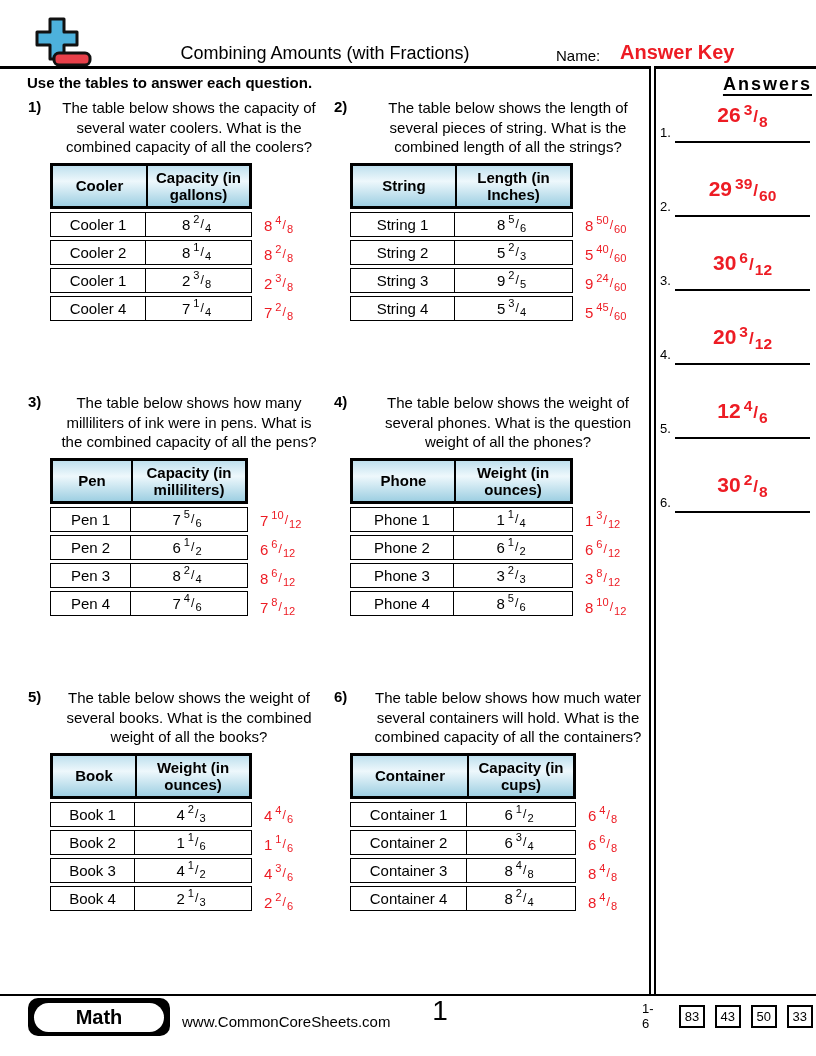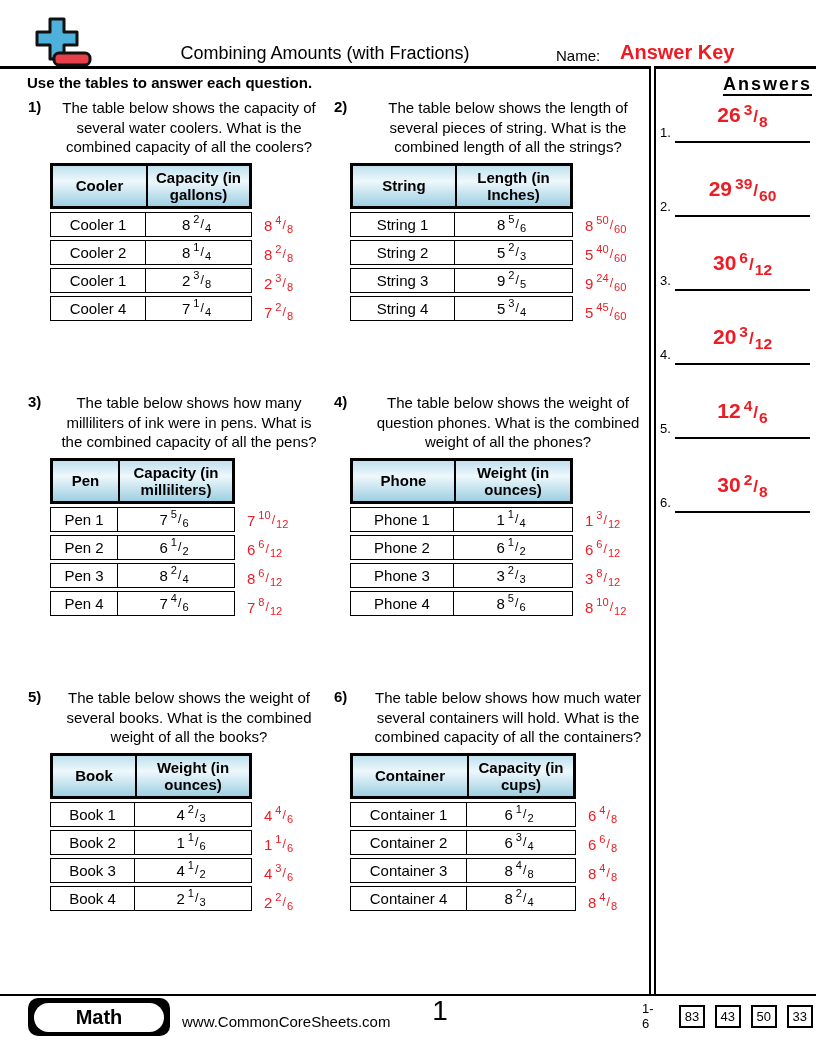--- a/index.html
+++ b/index.html
@@ -43,21 +43,21 @@
   .th{display:flex;align-items:center;justify-content:center;text-align:center;
       font-size:15px;font-weight:bold;min-height:40px;padding:1px 2px;box-sizing:border-box;}
   .th.c1{border-right:2.5px solid #000;}
   .trow{display:flex;border:1.5px solid #000;margin-top:3px;}
   .td{display:flex;align-items:center;justify-content:center;font-size:15px;height:23px;
       box-sizing:border-box;}
   .td.c1{border-right:1.5px solid #000;}
   
   .p0 .c1{width:95px}  .p0 .c2{width:101px}
   .p1 .c1{width:104px} .p1 .c2{width:113px}
-  .p2 .c1{width:67px}  .p2 .c2{width:112px}
+  .p2 .c1{width:80px}  .p2 .c2{width:112px}
   .p3 .c1{width:103px} .p3 .c2{width:114px}
   .p4 .c1{width:84px}  .p4 .c2{width:112px}
   .p5 .c1{width:116px} .p5 .c2{width:104px}
 
   .conv{margin-left:12px;padding-top:48px;}
   .conv-item{height:29px;display:flex;align-items:center;color:#ed1c24;
              font-size:15px;white-space:nowrap;}
 
   
   .frac .fw{font-size:1em;}
@@ -353,21 +353,21 @@
               <span class="fn">8</span>
               <span class="fs">/</span>
               <span class="fd">12</span>
             </div>
         </div>
       </div>
     </div>
 
     <div class="problem pr p3">
       <div class="pnum">4)</div>
-      <div class="qtext">The table below shows the weight of question phones. What is the combined weight of all the phones?</div>
+      <div class="qtext">The table below shows the weight of several phones. What is the question weight of all the phones?</div>
       <div class="twrap">
         <div class="ptable">
           <div class="thead">
             <div class="th c1">Phone</div>
             <div class="th c2">Weight (in ounces)</div>
           </div>
           <div class="trow">
             <div class="td c1">Phone 1</div>
             <div class="td c2 frac">
                 <span class="fw">1</span>

